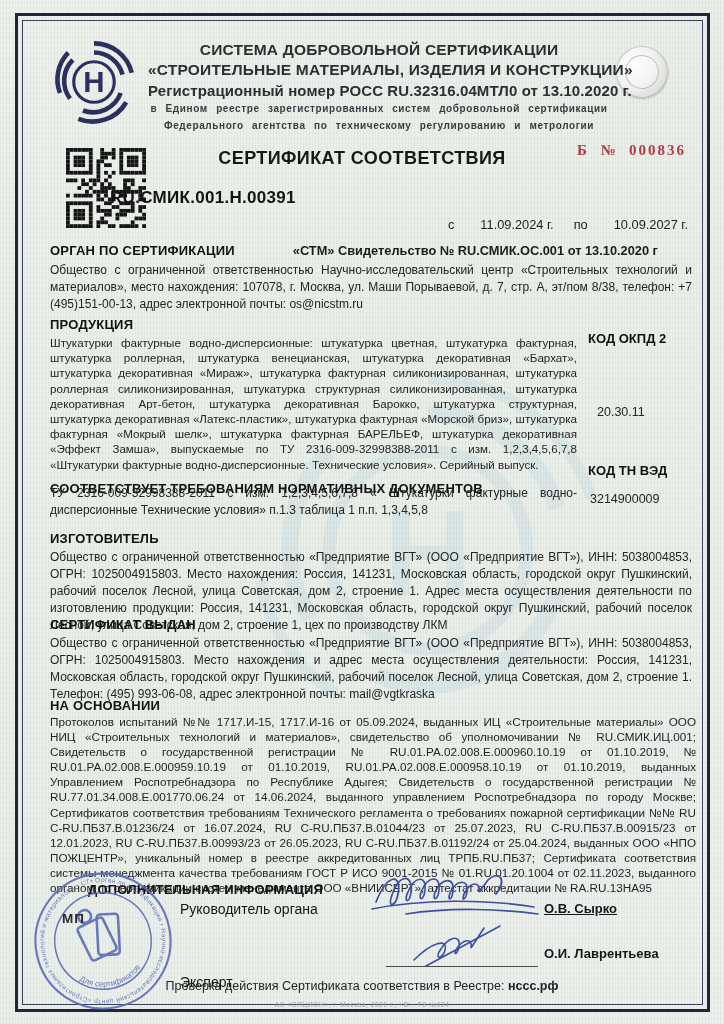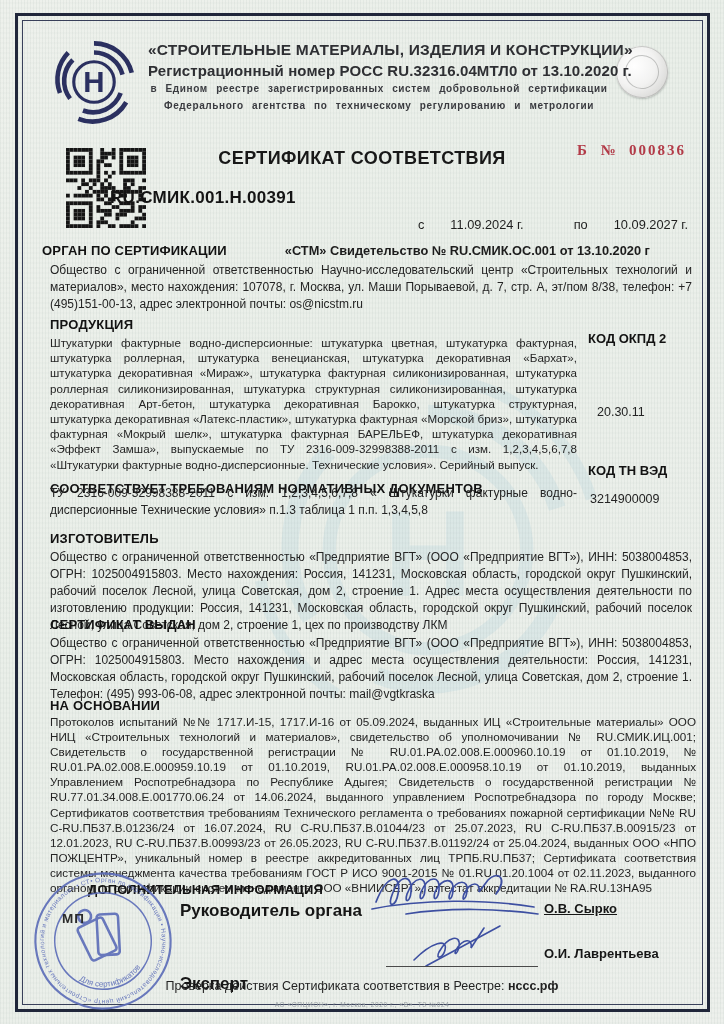--- a/index.html
+++ b/index.html
@@ -34,46 +34,46 @@
   .serial{position:absolute;right:38px;top:142px;font-family:"Liberation Serif",serif;
           font-size:15px;font-weight:600;color:#b23b48;letter-spacing:2px;white-space:nowrap;}
   .doc-title{position:absolute;left:110px;top:148px;width:504px;text-align:center;
              font-size:18px;font-weight:800;letter-spacing:0.4px;color:#181818;}
   .doc-number{position:absolute;left:110px;top:188px;width:504px;
               font-size:17px;font-weight:800;letter-spacing:0.3px;color:#141414;}
   .validity{position:absolute;right:36px;top:217px;display:flex;gap:0;align-items:baseline;
             font-size:12.8px;color:#1e1e1e;white-space:nowrap;}
   .validity span{display:inline-block;}
   .validity .lab{margin:0 26px 0 0;}
-  .validity .val{margin-right:50px;}
+  .validity .val{margin-right:20px;}
   .validity .val:last-child{margin-right:0;}
 
   
   .sec-heading{font-size:13px;font-weight:800;color:#121212;letter-spacing:0.2px;white-space:nowrap;}
   .sec-body{font-size:12px;line-height:17px;text-align:justify;color:#242424;}
   .inline-sub{font-size:12.8px;font-weight:600;color:#1c1c1c;}
   .code-label{position:absolute;font-size:13px;font-weight:800;color:#121212;white-space:nowrap;}
   .code-value{position:absolute;font-size:12.5px;color:#242424;white-space:nowrap;}
 
-  .org-row{position:absolute;left:42px;top:243px;width:644px;display:flex;gap:58px;align-items:baseline;}
+  .org-row{position:absolute;left:50px;top:243px;width:644px;display:flex;gap:58px;align-items:baseline;}
   .org-body{position:absolute;left:50px;top:262px;width:642px;}
   .products-h{position:absolute;left:50px;top:317px;}
   .products-b{position:absolute;left:50px;top:335px;width:527px;font-size:11.6px;line-height:15.2px;}
   .conf-h{position:absolute;left:50px;top:465px;margin-top:16px;}
   .conf-b{position:absolute;left:50px;top:485px;width:527px;}
   .manu-h{position:absolute;left:50px;top:531px;}
   .manu-b{position:absolute;left:50px;top:549px;width:642px;}
   .issued-h{position:absolute;left:50px;top:617px;}
   .issued-b{position:absolute;left:50px;top:635px;width:642px;}
   .basis-h{position:absolute;left:50px;top:698px;}
   .basis-b{position:absolute;left:50px;top:714px;width:646px;font-size:11.7px;line-height:15.1px;}
   .add-h{position:absolute;left:88px;top:882px;}
 
   
-  .sig-role{position:absolute;left:180px;font-size:17px;font-weight:700;color:#161616;white-space:nowrap;}
+  .sig-role{position:absolute;left:180px;font-size:14px;font-weight:400;color:#161616;white-space:nowrap;}
   .sig-name{position:absolute;left:544px;font-size:13px;font-weight:700;color:#161616;white-space:nowrap;}
   .sig-svg{position:absolute;overflow:visible;}
   .sig-line{position:absolute;height:0;border-bottom:1.3px solid #4a4a4a;}
 
   .mp{position:absolute;left:62px;top:911px;font-size:13.5px;font-weight:700;color:#2b2b2b;letter-spacing:1px;}
   .stamp{position:absolute;left:28px;top:866px;width:150px;height:150px;transform:rotate(-12deg);opacity:0.9;}
 
   
   .verify{position:absolute;left:0;top:979px;width:724px;text-align:center;font-size:12.5px;color:#222;}
   .verify b{font-weight:800;}
@@ -108,20 +108,21 @@
       <path d="M50 8 a42 42 0 0 1 41 32" stroke-width="5"></path>
       <path d="M85 72 a42 42 0 0 1 -52 18" stroke-width="5"></path>
       <path d="M13 62 a42 42 0 0 1 9 -44" stroke-width="5"></path>
     </g>
     <text x="50" y="61" text-anchor="middle" font-family="Liberation Sans, sans-serif" font-weight="700" font-size="32" fill="#2b3060">Н</text>
   </svg>
 
   <div class="hologram"></div>
 
   <div class="hdr-text">
+    <div class="hdr-line-big">СИСТЕМА ДОБРОВОЛЬНОЙ СЕРТИФИКАЦИИ</div>
     <div class="hdr-line-big">«СТРОИТЕЛЬНЫЕ МАТЕРИАЛЫ, ИЗДЕЛИЯ И КОНСТРУКЦИИ»</div>
     <div class="hdr-line-reg">Регистрационный номер РОСС RU.32316.04МТЛ0 от 13.10.2020 г.</div>
     <div class="hdr-line-small">в Едином реестре зарегистрированных систем добровольной сертификации</div>
     <div class="hdr-line-small">Федерального агентства по техническому регулированию и метрологии</div>
   </div>
 
   <svg class="qr" id="qr-svg" viewBox="0 0 82 82" fill="#151515">
       <rect x="0.00" y="0.00" width="3.90" height="3.90"></rect>
       <rect x="3.90" y="0.00" width="3.90" height="3.90"></rect>
       <rect x="7.81" y="0.00" width="3.90" height="3.90"></rect>

